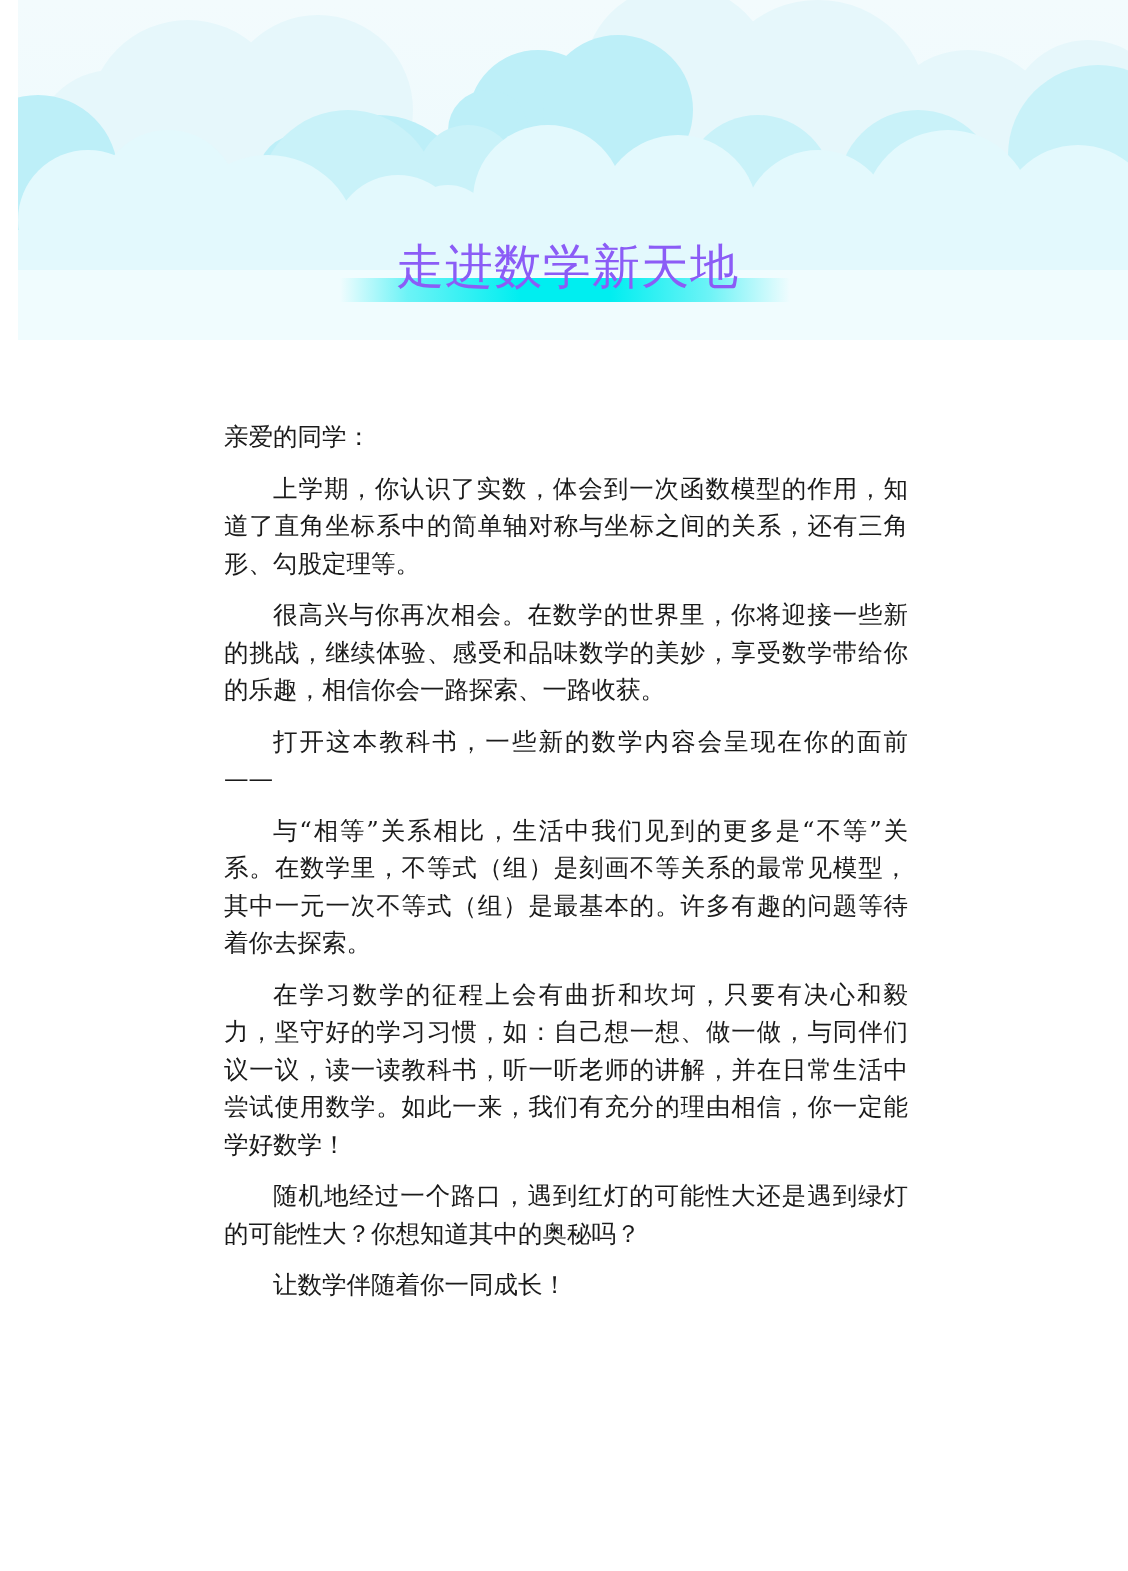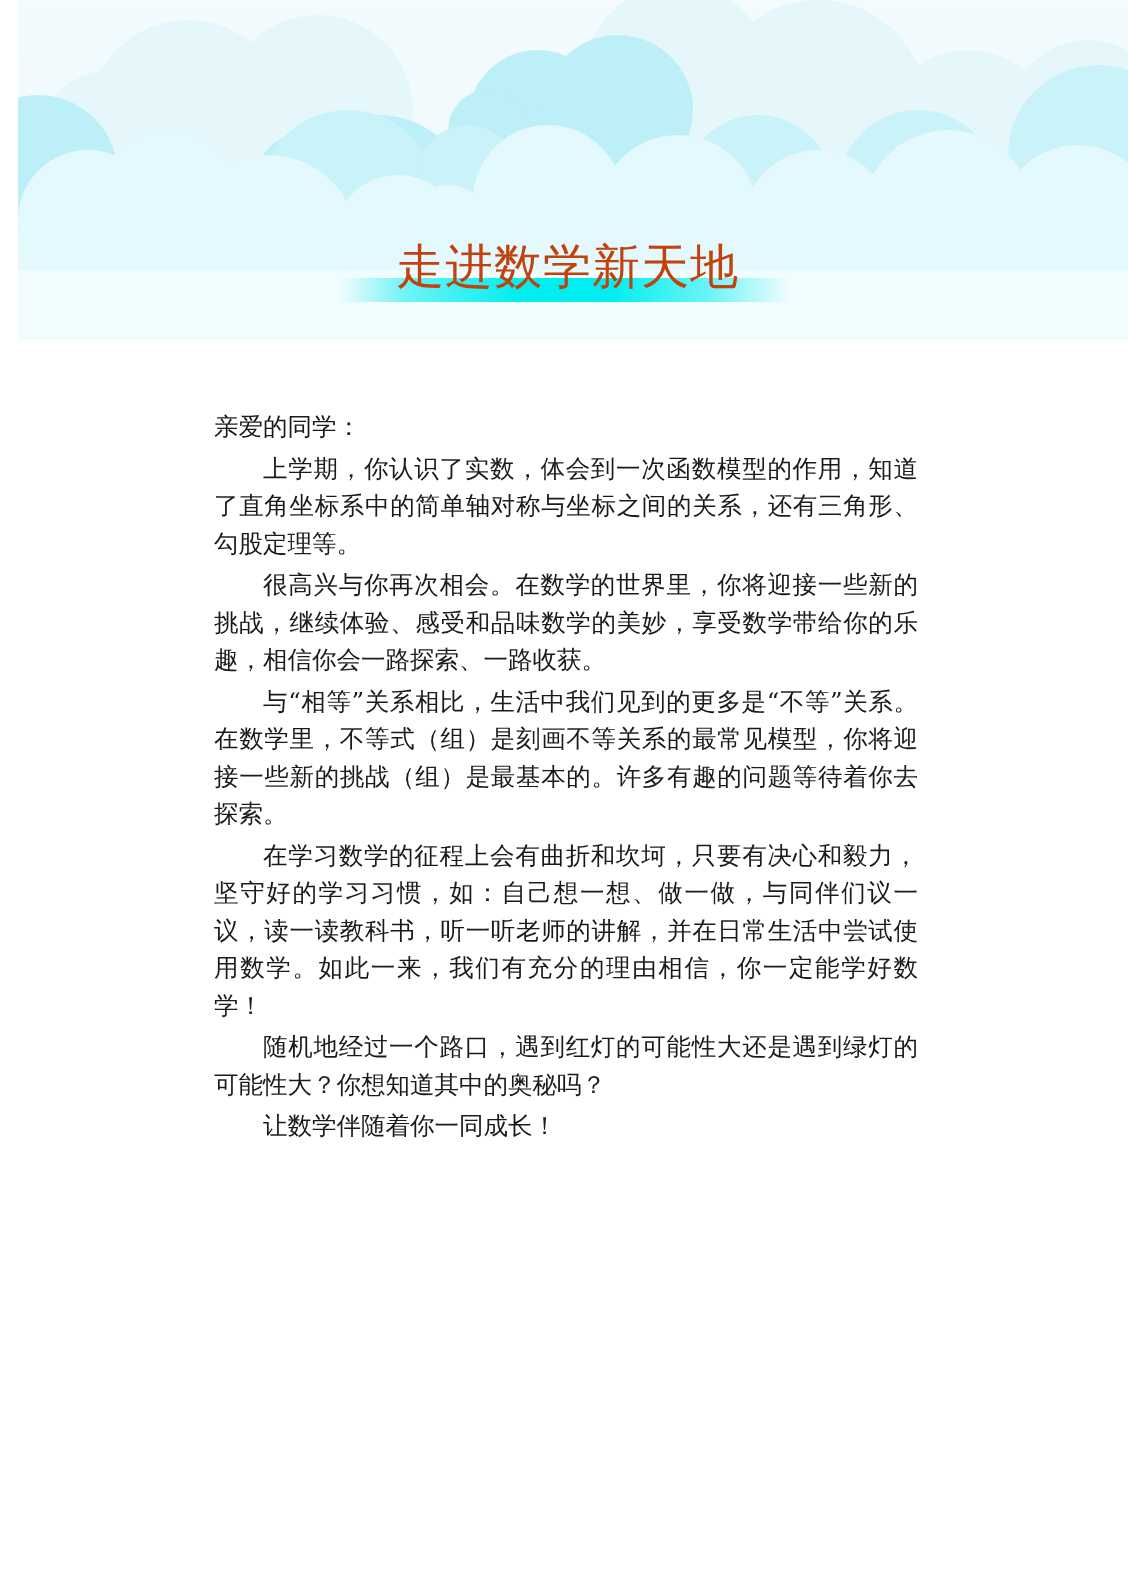--- a/index.html
+++ b/index.html
@@ -46,34 +46,34 @@
     .page-title {
       position: absolute;
       left: 56px;
       top: 4px;
       margin: 0;
       font-family: "DejaVu Sans", "Liberation Sans", sans-serif;
       font-weight: normal;
       font-size: 48px;
       line-height: 60px;
       letter-spacing: 1px;
-      color: #c2410c;
+      color: #8b5cf6;
       white-space: nowrap;
     }
     .letter {
       position: absolute;
       left: 210px;
       top: 404px;
       width: 712px;
       font-size: 24.5px;
       line-height: 37.5px;
       color: #1a1a1a;
     }
     .letter p {
-      margin: 4px;
+      margin: 14px;
       text-align: justify;
       text-align-last: left;
     }
     .letter p.indent {
       text-indent: 2em;
     }
   </style>
 </head>
 <body>
 
@@ -127,17 +127,18 @@
 
 <div class="title-wrap">
   <div class="title-highlight"></div>
   <h1 class="page-title">走进数学新天地</h1>
 </div>
 
 <div class="letter">
   <p>亲爱的同学：</p>
   <p class="indent">上学期，你认识了实数，体会到一次函数模型的作用，知道了直角坐标系中的简单轴对称与坐标之间的关系，还有三角形、勾股定理等。</p>
   <p class="indent">很高兴与你再次相会。在数学的世界里，你将迎接一些新的挑战，继续体验、感受和品味数学的美妙，享受数学带给你的乐趣，相信你会一路探索、一路收获。</p>
-  <p class="indent">与“相等”关系相比，生活中我们见到的更多是“不等”关系。在数学里，不等式（组）是刻画不等关系的最常见模型，你将迎接一些新的挑战（组）是最基本的。许多有趣的问题等待着你去探索。</p>
+  <p class="indent">打开这本教科书，一些新的数学内容会呈现在你的面前——</p>
+  <p class="indent">与“相等”关系相比，生活中我们见到的更多是“不等”关系。在数学里，不等式（组）是刻画不等关系的最常见模型，其中一元一次不等式（组）是最基本的。许多有趣的问题等待着你去探索。</p>
   <p class="indent">在学习数学的征程上会有曲折和坎坷，只要有决心和毅力，坚守好的学习习惯，如：自己想一想、做一做，与同伴们议一议，读一读教科书，听一听老师的讲解，并在日常生活中尝试使用数学。如此一来，我们有充分的理由相信，你一定能学好数学！</p>
   <p class="indent">随机地经过一个路口，遇到红灯的可能性大还是遇到绿灯的可能性大？你想知道其中的奥秘吗？</p>
   <p class="indent">让数学伴随着你一同成长！</p>
 </div>
 
 </body></html>

